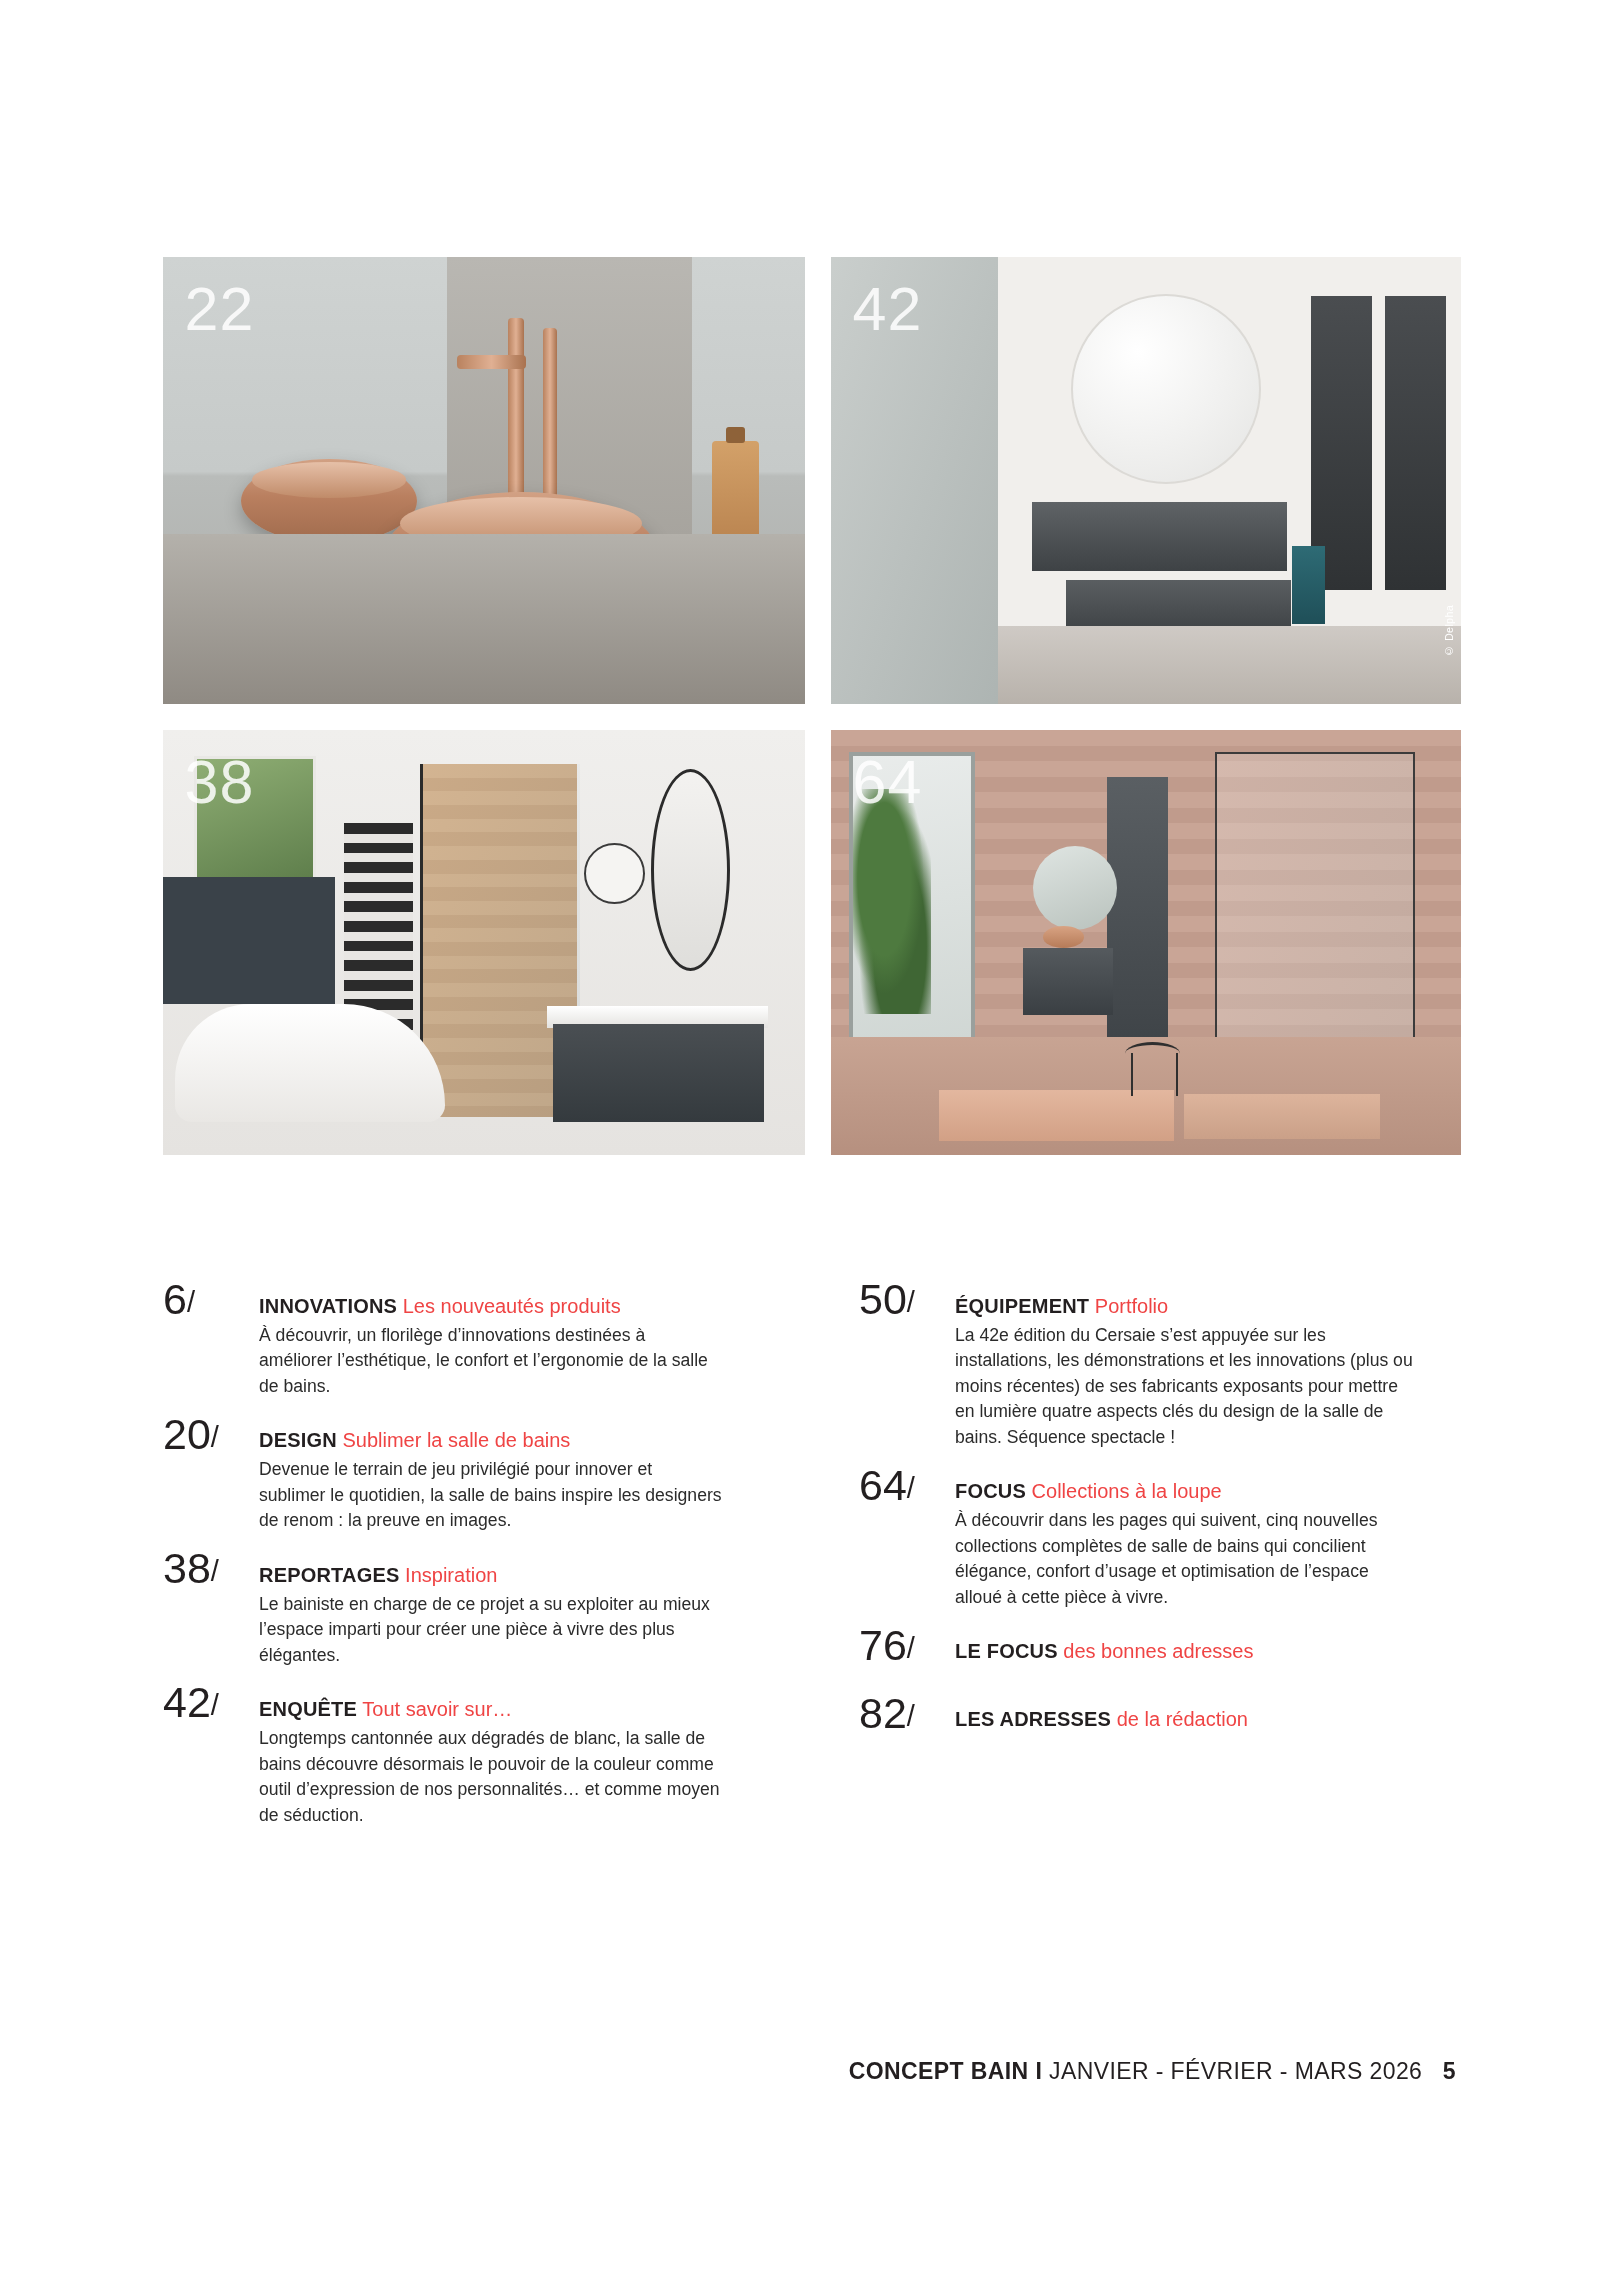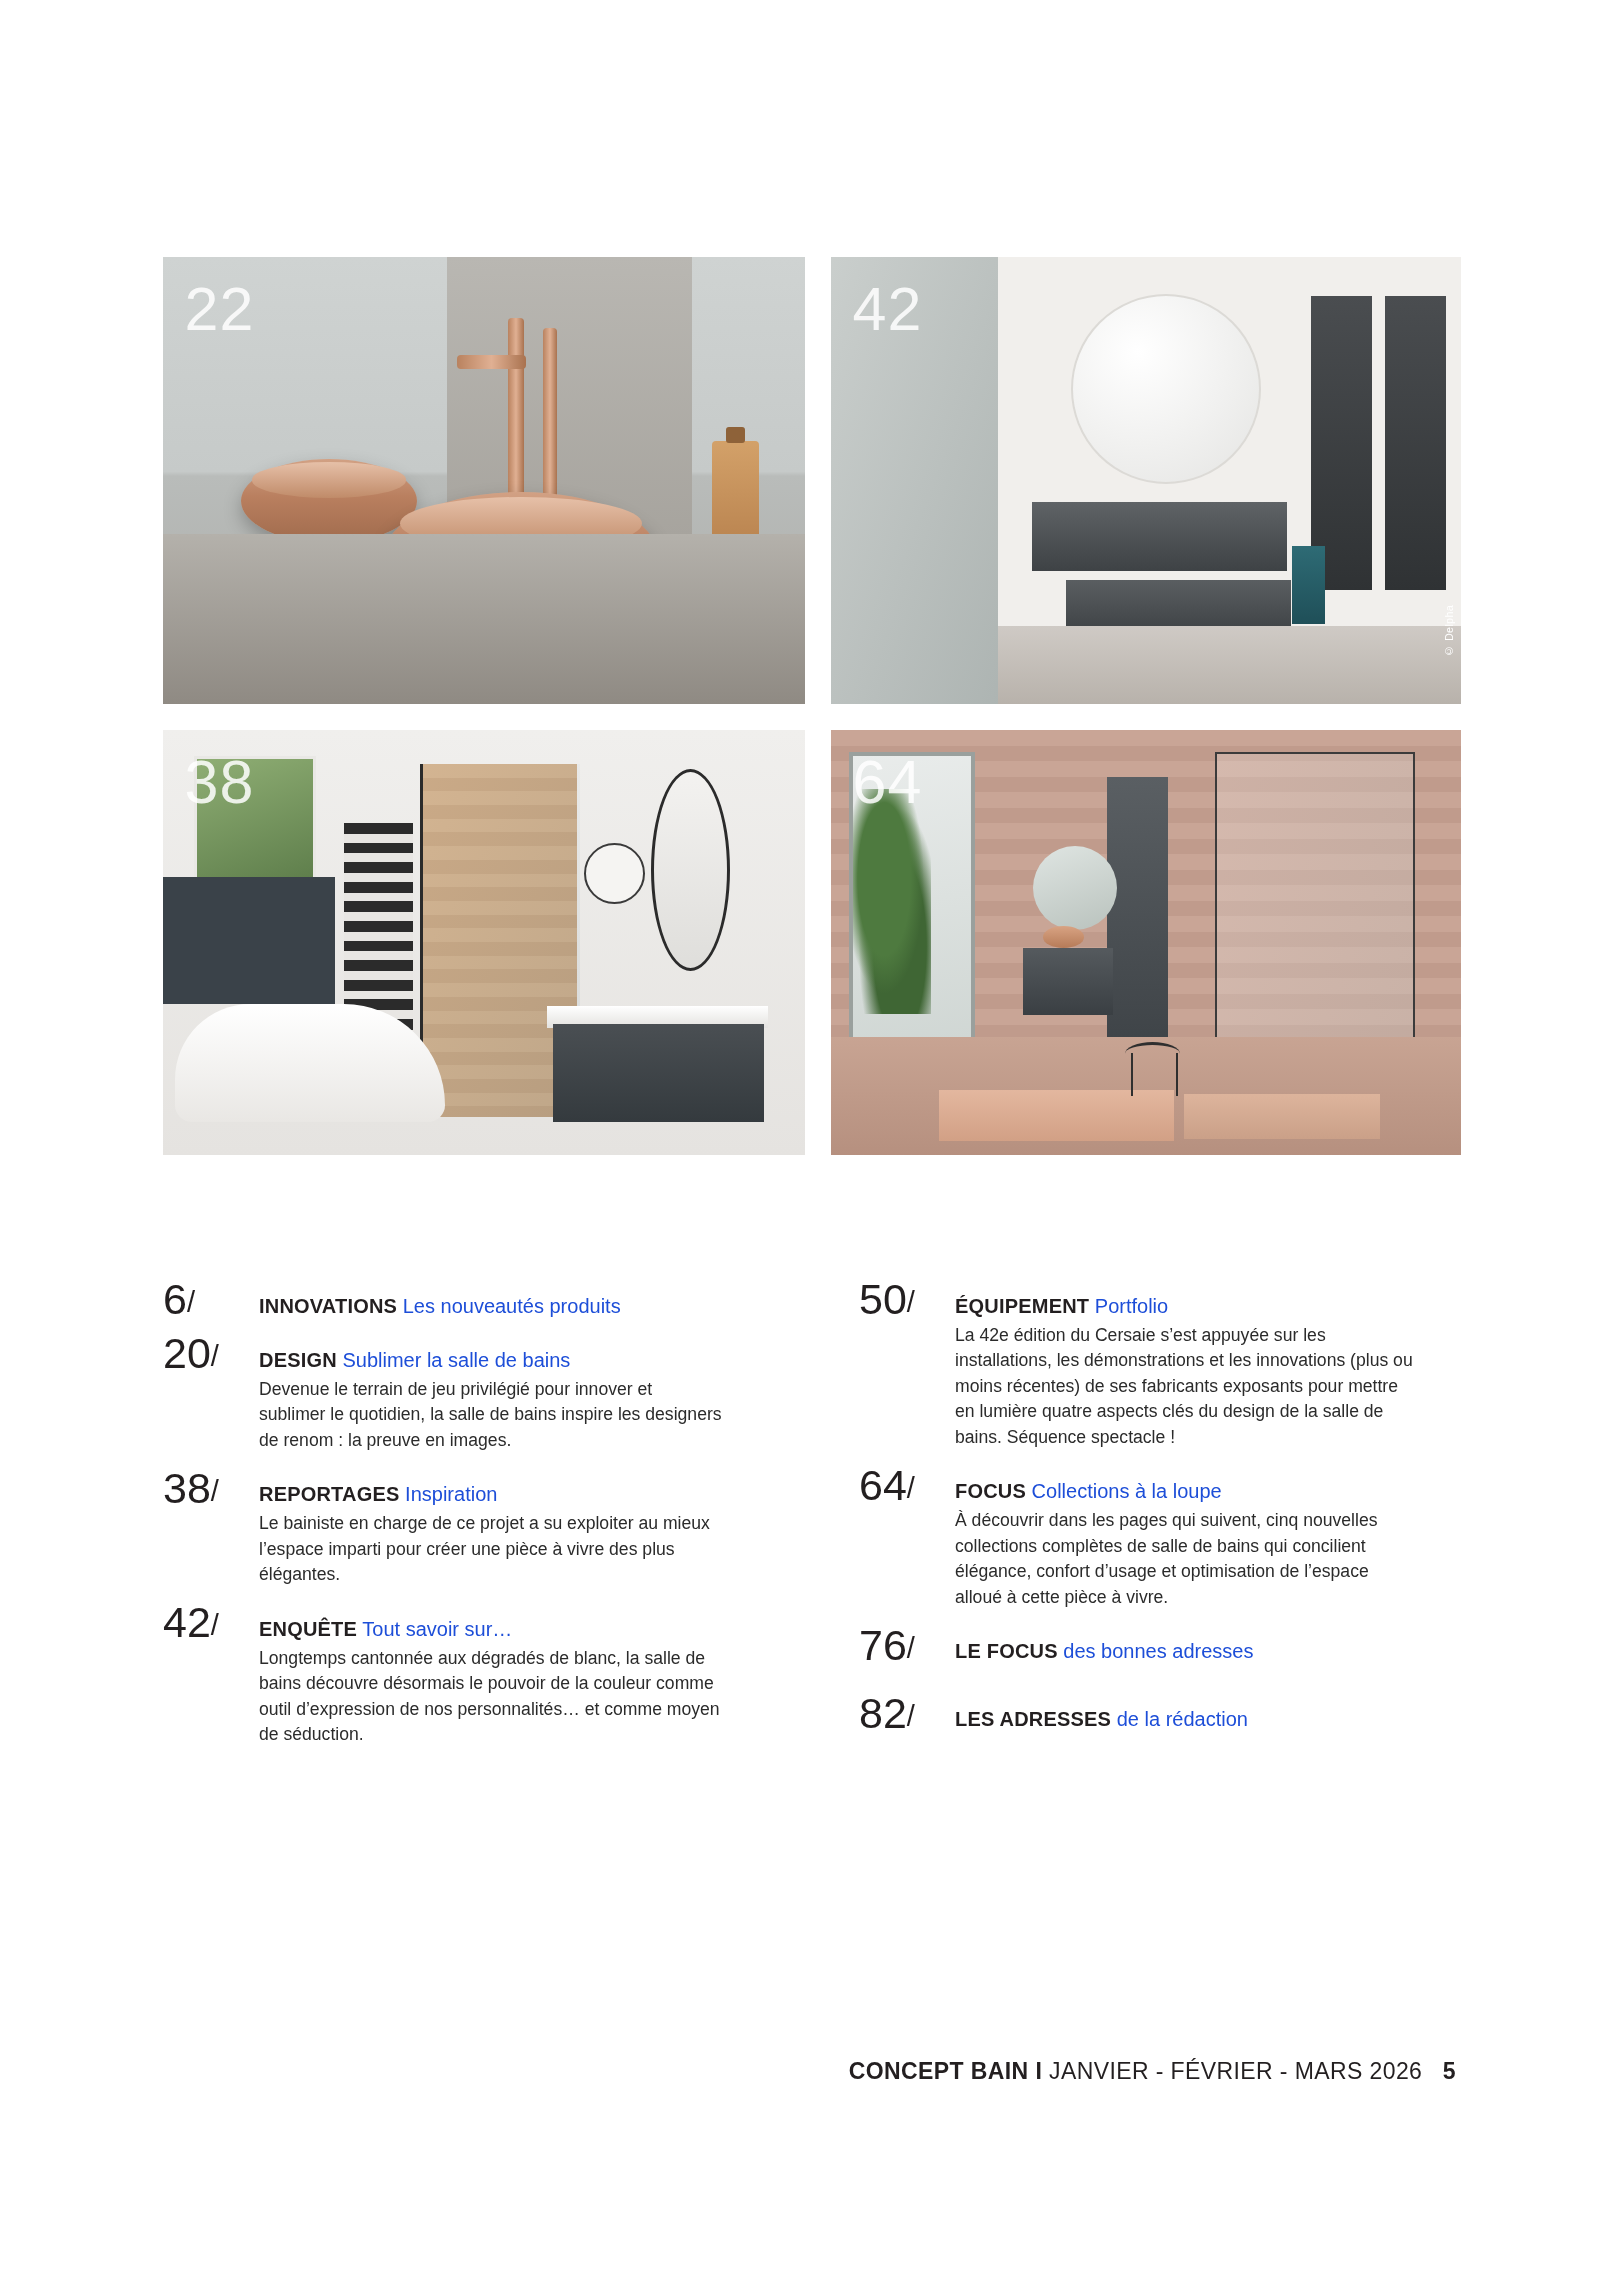--- a/index.html
+++ b/index.html
@@ -308,21 +308,21 @@
     margin-bottom: 3.9px;
   }
   .entry .heading .kicker {
     font-weight: 700;
     color:#231f20;
     letter-spacing: 0.2px;
     margin-top: 13px;
   }
   .entry .heading .sub {
     font-weight: 400;
-    color:#1d4ed8;
+    color:#ef4444;
     margin-top:35px;
   }
   .entry .desc {
     font-size: 17.6px;
     line-height: 1.45;
     color:#2b2b2b;
   }
   .entry.no-desc { margin-bottom: 43px; }
 
   
@@ -417,20 +417,21 @@
 
     <div class="col col-left">
 
       <div class="entry">
         <div class="num"><span>6</span><span class="slash">/</span></div>
         <div class="body">
           <div class="heading">
             <span class="kicker">INNOVATIONS</span>
             <span class="sub">Les nouveautés produits</span>
           </div>
+          <div class="desc">À découvrir, un florilège d’innovations destinées à améliorer l’esthétique, le confort et l’ergonomie de la salle de bains.</div>
         </div>
       </div>
 
       <div class="entry">
         <div class="num"><span>20</span><span class="slash">/</span></div>
         <div class="body">
           <div class="heading">
             <span class="kicker">DESIGN</span>
             <span class="sub">Sublimer la salle de bains</span>
           </div>

